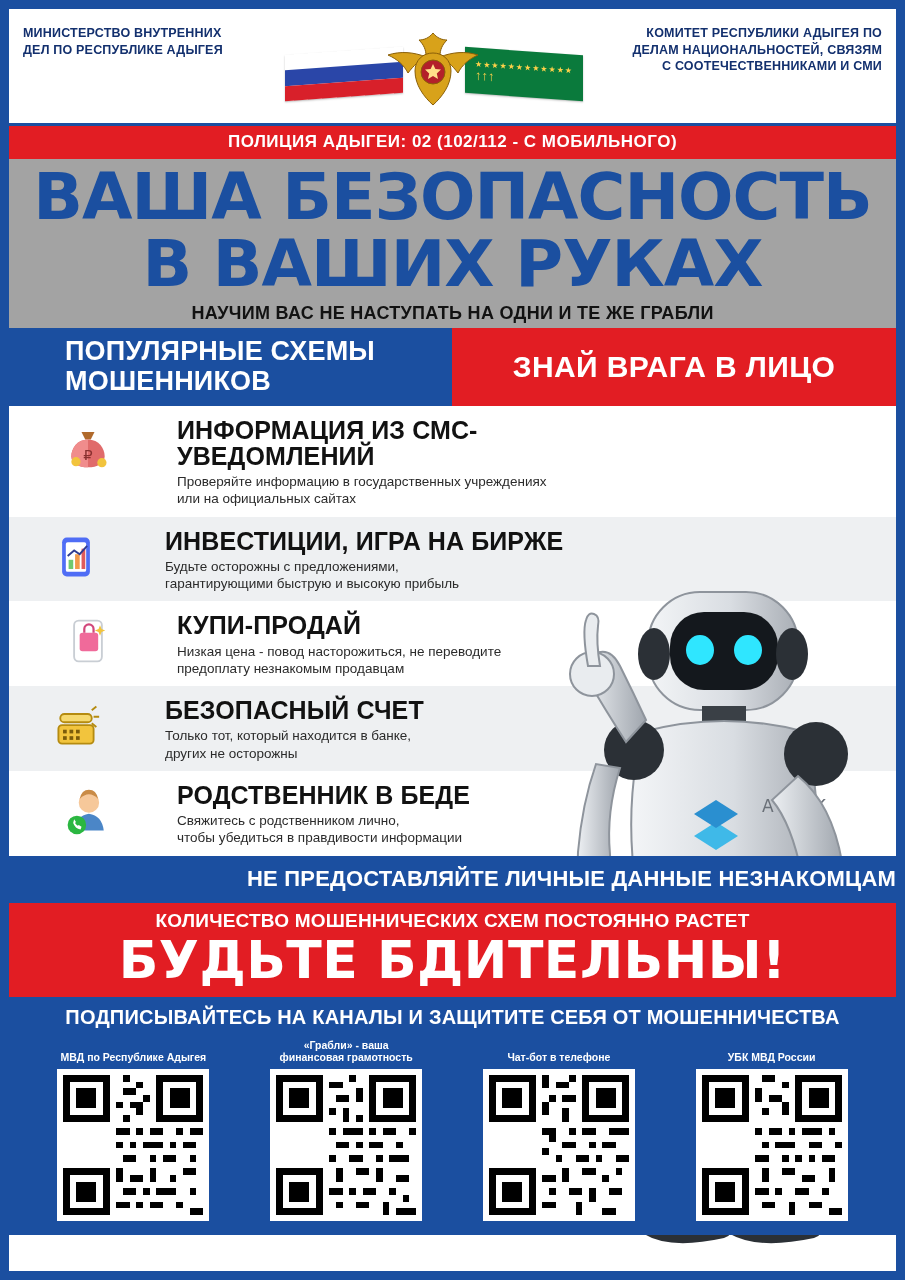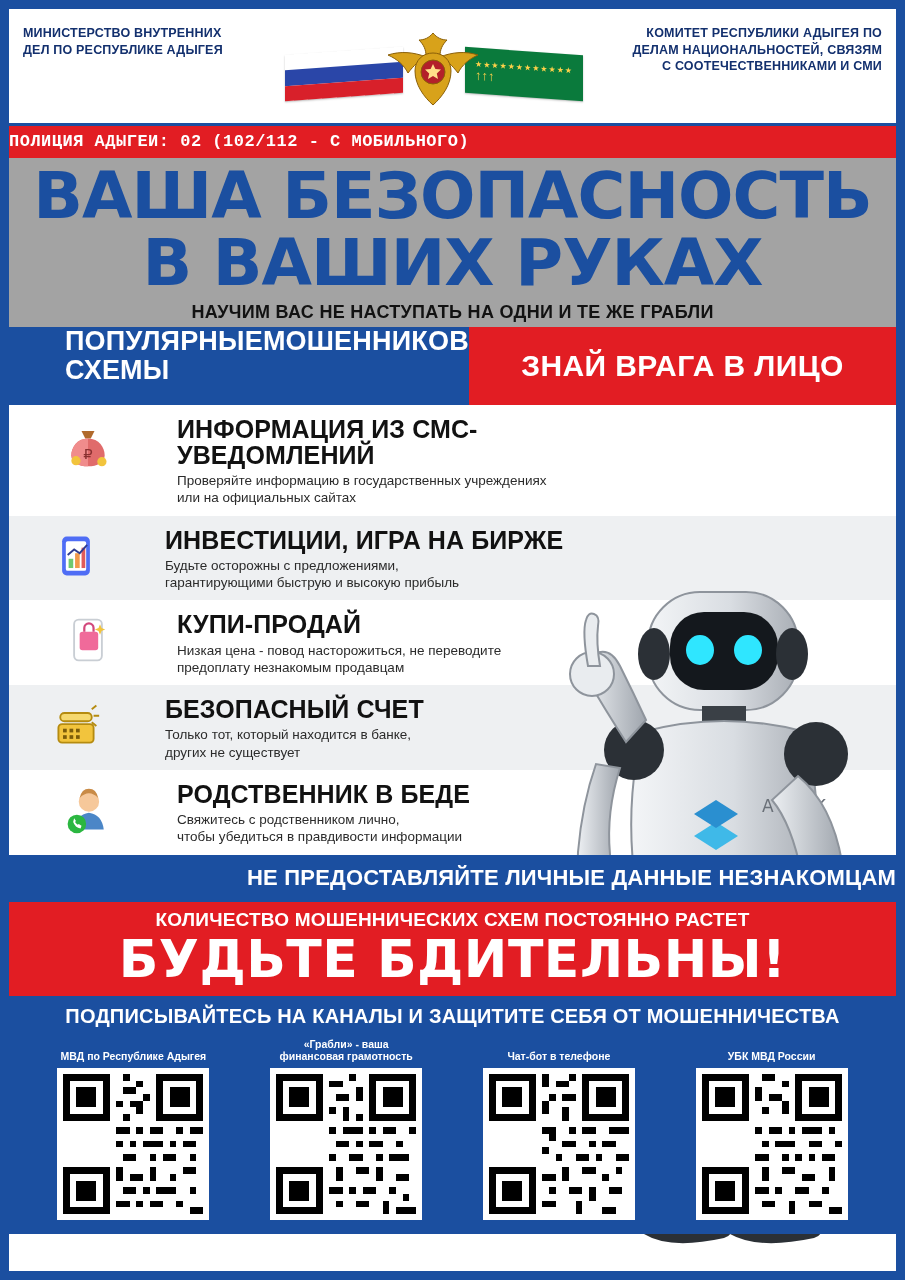--- a/index.html
+++ b/index.html
@@ -62,24 +62,23 @@
   .flag-ad .arrows { color:#ffd24a; font-size:13px; line-height:1; }
   .emblem {
     position:relative; z-index:3; width:118px; height:86px;
     display:flex; align-items:center; justify-content:center;
   }
   .emblem svg { width:118px; height:86px; }
 
   
   .phone-strip {
     background:#e21d23; color:#ffffff;
-    text-align:left; font-weight:bold; font-size:17px;
+    text-align:center; font-weight:bold; font-size:17px;
     letter-spacing:.5px; padding:6px 0 7px; text-transform:uppercase;
     border-top:3px solid #1b4fa0;
-    font-family:Liberation Mono, monospace;
   }
 
   
   .title-block {
     background:#a3a3a3; padding:8px 0 4px 0; text-align:center;
   }
   .title-1, .title-2 {
     color:#1b4fa0; font-weight:bold; line-height:.95;
     font-size:64px; letter-spacing:-1px;
     font-family:"DejaVu Sans", sans-serif;
@@ -88,21 +87,21 @@
   .title-2 { margin-top:6px; }
   .subtitle {
     color:#121212; font-weight:bold; font-size:18px;
     letter-spacing:.3px; margin-top:8px; text-transform:uppercase;
   }
 
   
   .sec-row { display:flex; width:100%; height:78px; }
   .sec-left {
     background:#1b4fa0; color:#ffffff; flex:0 0 443px;
-    display:flex; flex-direction:row; justify-content:center;
+    display:flex; flex-direction:column; justify-content:center;
     padding-left:56px; font-weight:bold; font-size:27px; line-height:1.08;
     text-transform:uppercase; letter-spacing:.2px;
   }
   .sec-right {
     background:#e21d23; color:#ffffff; flex:1;
     display:flex; align-items:center; justify-content:center;
     font-weight:bold; font-size:30px; text-transform:uppercase;
     letter-spacing:.4px;
   }
 
@@ -355,21 +354,21 @@
                 <rect x="20" y="38" width="4" height="4"></rect>
                 <rect x="27" y="38" width="4" height="4"></rect>
           </g>
           <rect x="10" y="14" width="34" height="9" rx="4.5" fill="#f6d96f" stroke="#b58b10" stroke-width="2"></rect>
           <path d="M44 10 l5 -4 M46 17 l6 0 M44 24 l5 4" stroke="#b58b10" stroke-width="2" fill="none"></path>
         </svg>
       </div>
       <div class="txt">
         <h3>БЕЗОПАСНЫЙ СЧЕТ</h3>
         <p style="white-space:pre-line">Только тот, который находится в банке,
-других не существует</p>
+других не осторожны</p>
       </div>
     </div>
 
     <div class="scheme">
       <div class="ico">
         <svg viewBox="0 0 54 54" width="50" height="50" xmlns="http://www.w3.org/2000/svg">
           <circle cx="28" cy="18" r="11" fill="#f6c89a"></circle>
           <path d="M18 14 q10 -10 20 0 q-2 -10 -10 -10 q-8 0 -10 10z" fill="#c98b46"></path>
           <path d="M12 48 q2 -16 16 -18 q14 2 16 18z" fill="#4b86c7"></path>
           <circle cx="15" cy="42" r="10" fill="#2bb741"></circle>

